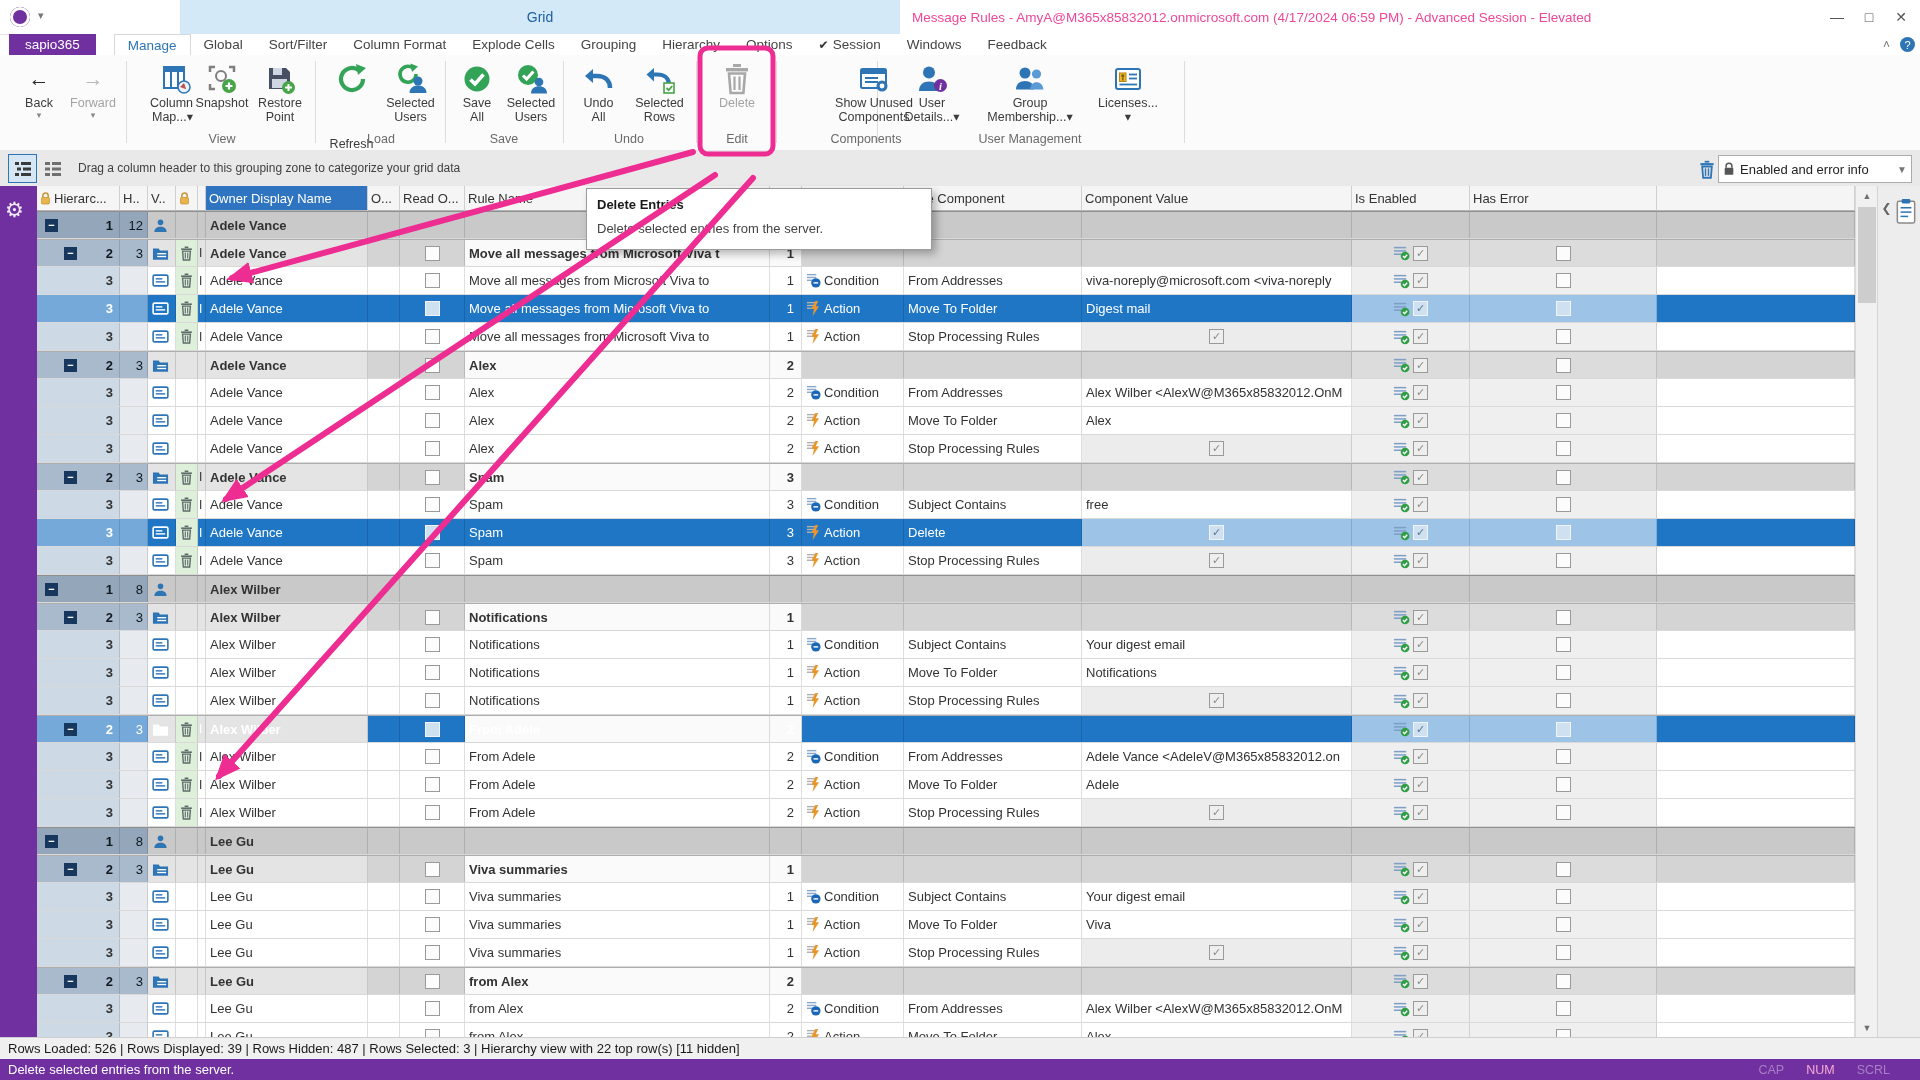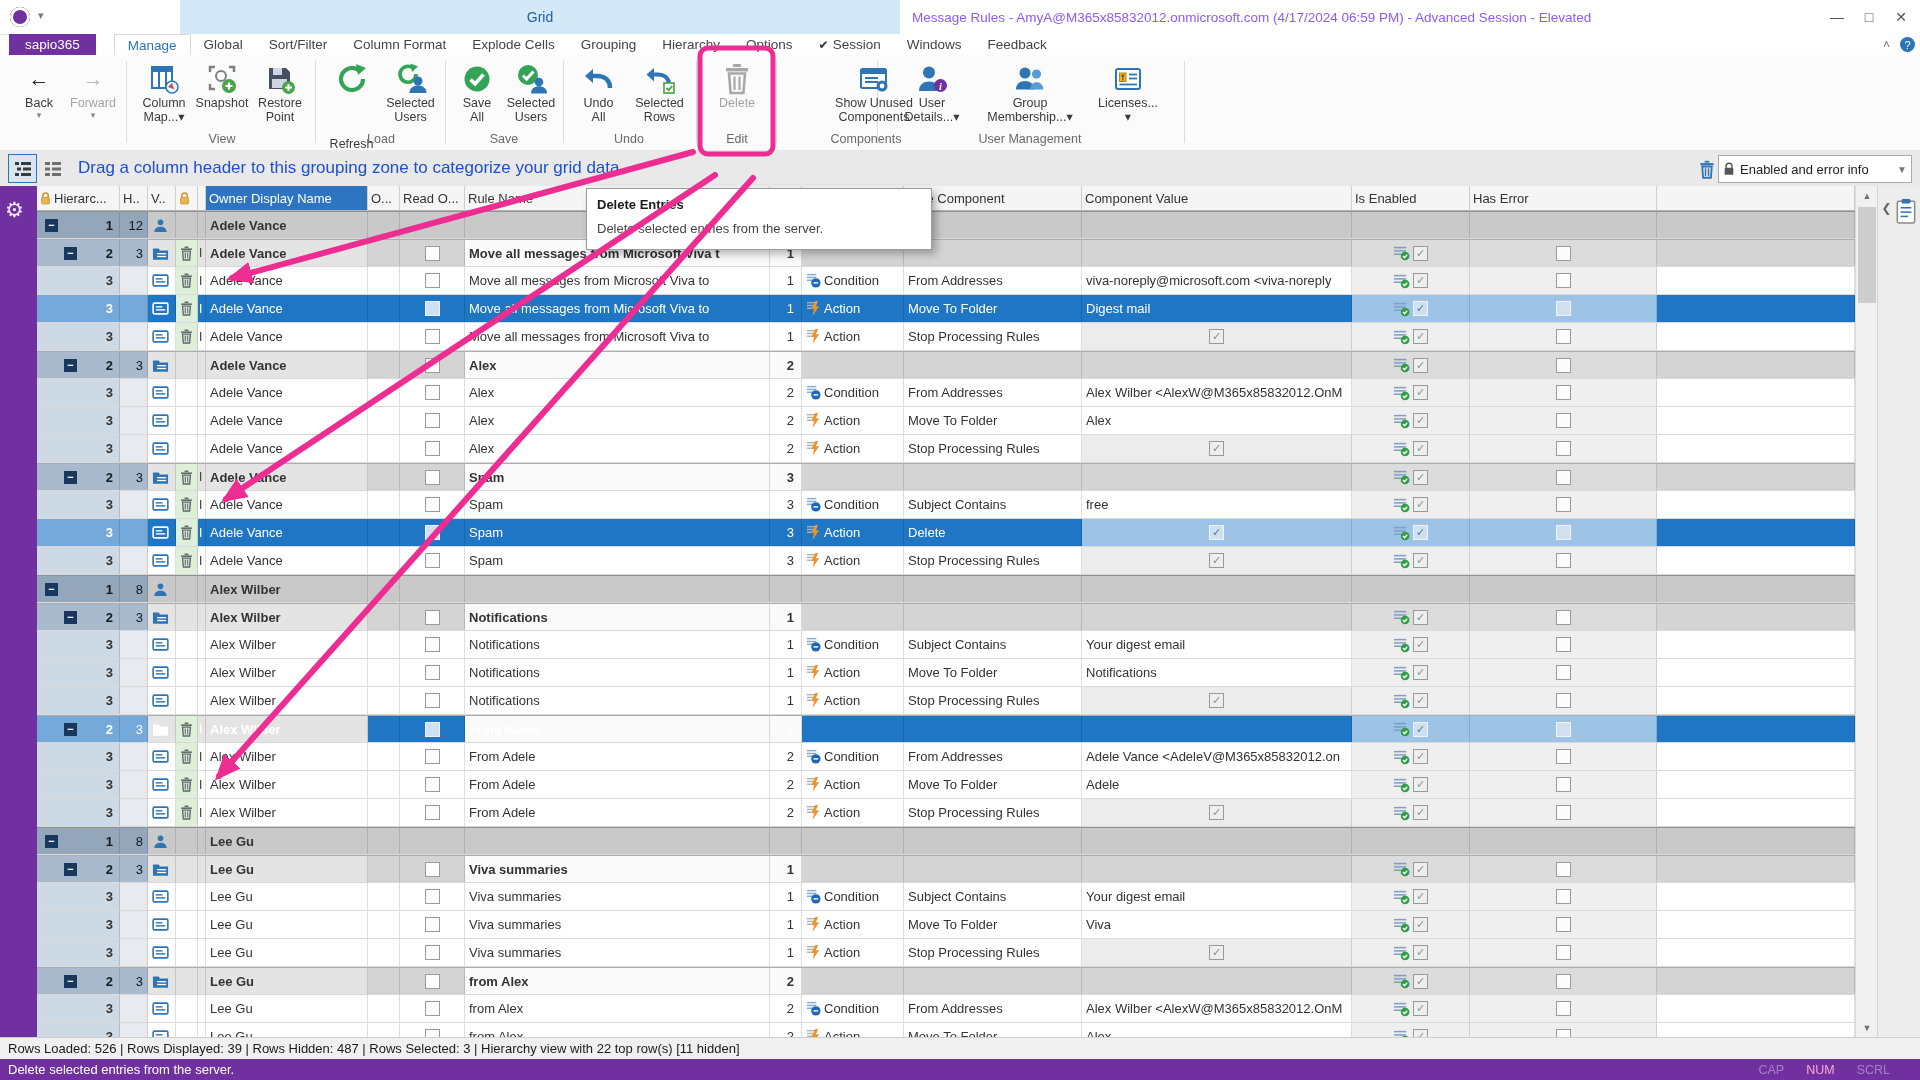--- a/index.html
+++ b/index.html
@@ -4,21 +4,21 @@
 <style>
   html,body{margin:0;padding:0;background:#9a9a9a;}
   #app{position:relative;width:1920px;height:1080px;background:#fff;overflow:hidden;
        font-family:"Liberation Sans",sans-serif;color:#333;font-size:13px;}
   
   #titlebar{position:absolute;left:0;top:0;width:1920px;height:34px;background:#fff;border-bottom:1px solid #e4e4e4;}
   #applogo{position:absolute;left:10px;top:7px;width:20px;height:20px;border-radius:50%;background:#7030a0;
            box-shadow:inset 0 0 0 3px #fff,inset 0 0 0 5px #7030a0;}
   #qa-arrow{position:absolute;left:38px;top:9px;color:#777;font-size:11px;}
   #ctxband{position:absolute;left:180px;top:0;width:720px;height:34px;background:#d4e9f8;display:flex;align-items:center;justify-content:center;color:#1d5fa0;font-size:14px;}
-  #wtitle{position:absolute;left:912px;top:0;height:34px;display:flex;align-items:center;color:#8b5cf6;font-size:13.5px;white-space:nowrap;}
+  #wtitle{position:absolute;left:912px;top:0;height:34px;display:flex;align-items:center;color:#ec4899;font-size:13.5px;white-space:nowrap;}
   #wbtns{position:absolute;right:4px;top:0;height:34px;display:flex;align-items:center;gap:2px;}
   #wbtns span{width:30px;height:26px;display:flex;align-items:center;justify-content:center;color:#555;font-size:14px;}
   
   #tabrow{position:absolute;left:9px;top:34px;width:1920px;height:21px;background:#fff;border-bottom:1px solid #d8d8d8;display:flex;align-items:stretch;}
   #backstage{background:#7030a0;color:#fff;padding:0 16px;display:flex;align-items:center;font-size:13.5px;}
   .tab{display:flex;align-items:center;padding:0 13px;color:#444;font-size:13.5px;white-space:nowrap;}
   .tab.active{background:#fff;color:#2e75b6;border:1px solid #d8d8d8;border-bottom:none;}
   .tab .chk{margin-right:4px;font-size:12px;color:#333;}
   #tabrow-right{margin-left:auto;display:flex;align-items:center;gap:10px;padding-right:14px;}
   #collapse-ribbon{color:#777;font-size:12px;}
@@ -33,21 +33,21 @@
   .rbtn .lbl{font-size:12.5px;line-height:14px;color:#3b3b3b;text-align:center;white-space:nowrap;}
   .rbtn.dis .lbl{color:#a3a3a3;}
   .glabel{position:absolute;bottom:1px;left:0;width:100%;text-align:center;font-size:12.5px;color:#6a6a6a;}
   .arrow-glyph{font-size:21px;font-weight:bold;color:#2b2b2b;line-height:26px;}
   .arrow-glyph.dis{color:#b8b8b8;}
   .mini-caret{font-size:9px;color:#888;}
   
   #groupbar{position:absolute;left:0;top:150px;width:1920px;height:36px;background:#e9e9e9;border-bottom:1px solid #cfcfcf;}
   .viewtoggle{position:absolute;top:4px;width:27px;height:27px;display:flex;align-items:center;justify-content:center;border:1px solid transparent;}
   .viewtoggle.active{border-color:#2e75b6;background:#d6e6f5;}
-  #grouphint{position:absolute;left:78px;top:0;height:36px;display:flex;align-items:center;color:#1d4ed8;font-size:17px;}
+  #grouphint{position:absolute;left:78px;top:0;height:36px;display:flex;align-items:center;color:#404040;font-size:12px;}
   #gb-trash{position:absolute;right:200px;top:7px;width:26px;height:24px;display:flex;align-items:center;justify-content:center;}
   #gb-filter{position:absolute;right:8px;top:5px;width:184px;height:26px;background:#fff;border:1px solid #ababab;display:flex;align-items:center;padding:0 4px;gap:5px;}
   #gb-filter .flabel{flex:1;font-size:13px;color:#222;white-space:nowrap;overflow:hidden;}
   #gb-filter .fcaret{color:#777;font-size:10px;}
   
   #sidestrip{position:absolute;left:0;top:186px;width:37px;height:851px;background:#7030a0;}
   #gear{position:absolute;left:5px;top:12px;color:#f3eafc;font-size:21px;}
   
   .grid-line{display:grid;grid-template-columns:83px 28px 28px 22px 8px 162px 32px 65px 305px 32px 102px 178px 270px 118px 187px minmax(0,1fr);}
   #hdr{position:absolute;left:37px;top:186px;width:1818px;height:25px;}
@@ -193,21 +193,21 @@
             <div class="ric">
               <span class="arrow-glyph dis">→</span>
             </div>
             <div class="lbl">Forward</div>
             <div class="mini-caret">▾</div>
           </div>
         </div>
       </div>
       <div class="rgroup" style="left: 132px; width: 180px;">
         <div class="btns">
-          <div class="rbtn" style="width: 58px;">
+          <div class="rbtn" style="width: 58px; align-items: flex-end;">
             <div class="ric">
               <svg width="32" height="32" viewBox="0 0 32 32">
                 <rect x="4" y="4" width="20" height="21" fill="#fff" stroke="#2e75b6" stroke-width="2"></rect>
                 <rect x="4" y="4" width="20" height="5" fill="#2e75b6"></rect>
                 <line x1="11" y1="9" x2="11" y2="25" stroke="#2e75b6" stroke-width="2"></line>
                 <line x1="18" y1="9" x2="18" y2="25" stroke="#2e75b6" stroke-width="2"></line>
                 <circle cx="24" cy="24" r="6" fill="#eaf2fb" stroke="#2e75b6" stroke-width="1.5"></circle>
                 <path d="M24 20l2.2 6.2-6.2-2.2z" fill="#c0504d"></path>
               </svg>
             </div>

